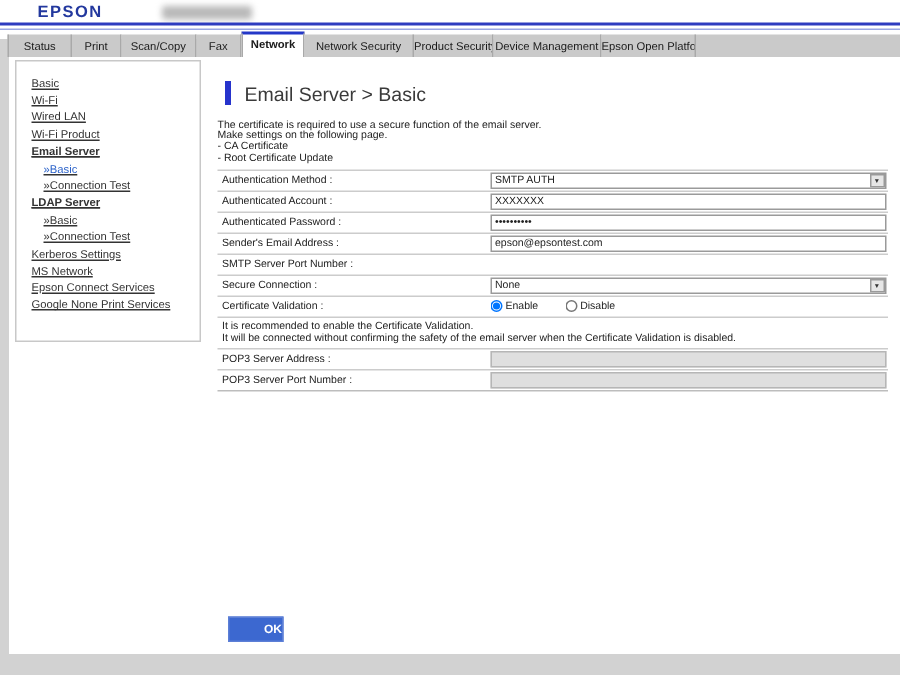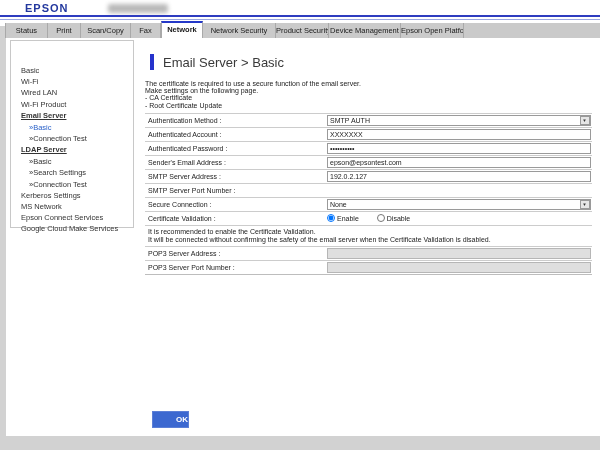--- a/index.html
+++ b/index.html
@@ -36,21 +36,21 @@
     margin-top:0; height:17px; line-height:13px;
     background:#fff; border-top:2px solid #2438c8;
     border-left:1px solid #a9a9a9; font-weight:bold;
   }
   .tab-filler { flex:1; margin-top:2px; height:15px; background:#cacaca; }
   
   .content { position:absolute; top:38px; left:6px; width:594px; height:398px; background:#fff; }
   
   .sidebar {
     position:absolute; left:4px; top:2px; width:124px; height:188px;
-    background:#fff; border:1px solid #c8c8c8; padding-top:25px;
+    background:#fff; border:1px solid #c8c8c8; padding-top:10px;text-decoration:underline;
   }
   .nav-item {
     font-size:7.5px; line-height:9px; padding-left:10px; margin-bottom:2.2px;
     color:#333; cursor:pointer; white-space:nowrap;
   }
   .nav-item.sub { padding-left:18px; }
   .nav-item.section { font-weight:bold; text-decoration:underline; margin-top:0; margin-bottom:3px; }
   .nav-item.active { color:#2b62c9; }
   
   .main { position:absolute; left:139px; top:0; width:447px; }
@@ -119,26 +119,25 @@
   <div class="sidebar">
     <div class="nav-item">Basic</div>
     <div class="nav-item">Wi-Fi</div>
     <div class="nav-item">Wired LAN</div>
     <div class="nav-item">Wi-Fi Product</div>
     <div class="nav-item section">Email Server</div>
     <div class="nav-item sub active">»Basic</div>
     <div class="nav-item sub">»Connection Test</div>
     <div class="nav-item section">LDAP Server</div>
     <div class="nav-item sub">»Basic</div>
-    <div class="nav-item sub">»Search Settings</div>
     <div class="nav-item sub">»Connection Test</div>
     <div class="nav-item">Kerberos Settings</div>
     <div class="nav-item">MS Network</div>
     <div class="nav-item">Epson Connect Services</div>
-    <div class="nav-item">Google Cloud Make Services</div>
+    <div class="nav-item">Google None Print Services</div>
   </div>
 
   <div class="main">
     <div class="title-row">
       <div class="title-bar"></div>
       <div class="page-title">Email Server &gt; Basic</div>
     </div>
 
     <div class="desc">
       <div>The certificate is required to use a secure function of the email server.</div>
@@ -173,26 +172,20 @@
         </div>
       </div>
 
       <div class="frow">
         <div class="flabel">Sender's Email Address :</div>
         <div class="fvalue">
           <input class="tinput" type="text" value="epson@epsontest.com" style="">
         </div>
       </div>
 
-      <div class="frow">
-        <div class="flabel">SMTP Server Address :</div>
-        <div class="fvalue">
-          <input class="tinput" type="text" value="192.0.2.127" style="">
-        </div>
-      </div>
 
       <div class="frow">
         <div class="flabel">SMTP Server Port Number :</div>
       </div>
 
       <div class="frow">
         <div class="flabel">Secure Connection :</div>
         <div class="fvalue">
           <div class="fselect">
             <span class="sel-val">None</span>

